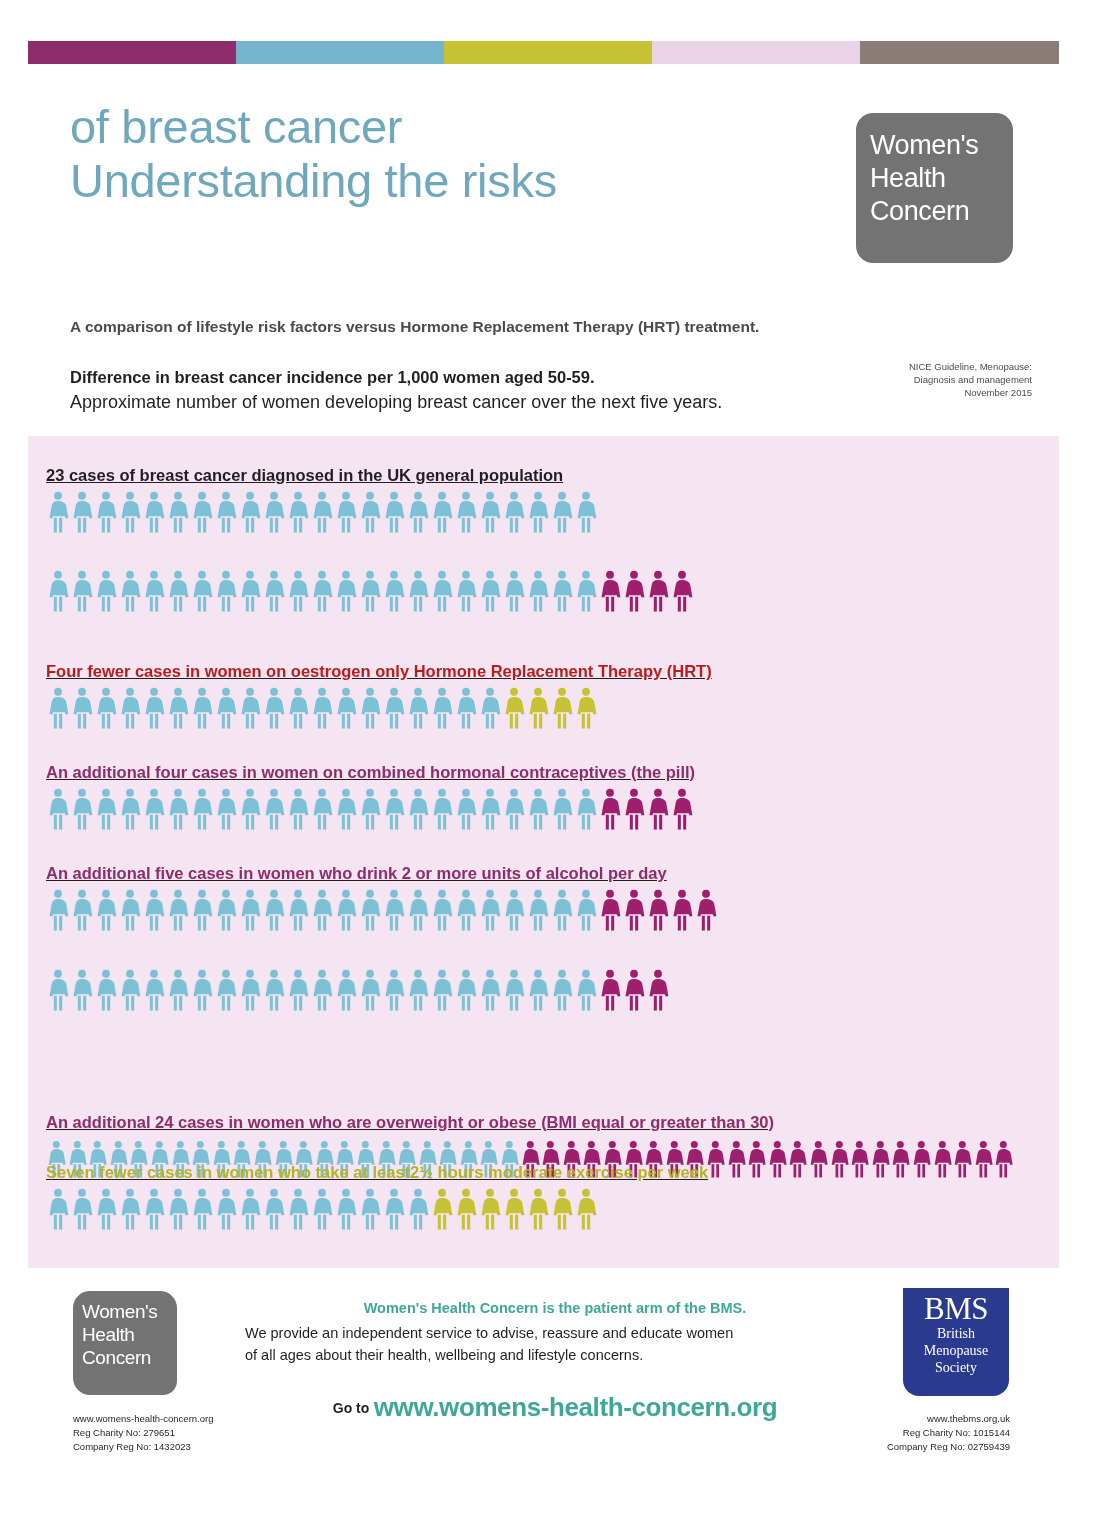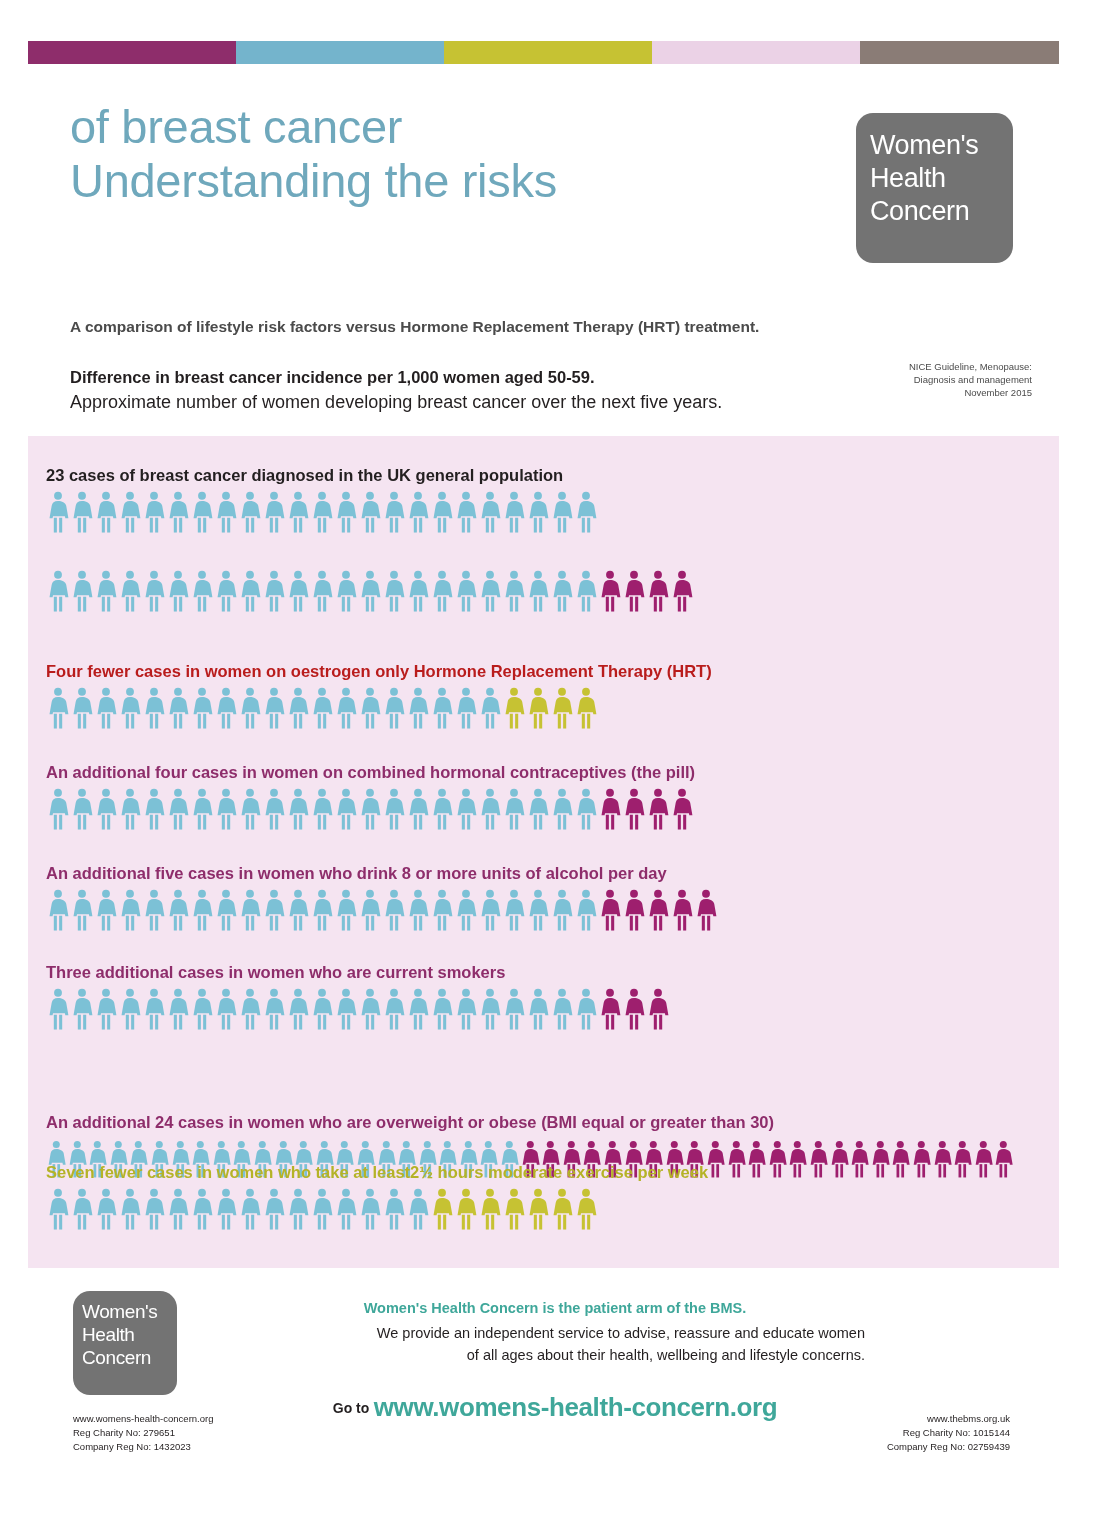--- a/index.html
+++ b/index.html
@@ -49,32 +49,32 @@
     position:absolute;left:860px;top:360px;width:172px;
     text-align:right;font-size:9.5px;line-height:13px;color:#4b4b4b;
   }
 
   
   .panel{
     position:absolute;left:28px;top:436px;width:1031px;height:832px;
     background:#F5E4F1;
   }
 
-  .row{position:absolute;left:46px;}
+  .row{position:absolute;left:46px;text-decoration:underline;}
   .row .label{font-size:16.5px;font-weight:bold;white-space:nowrap;}
   .figs{margin-top:6px;display:flex;align-items:flex-end;}
   .figs .fig{display:block;}
 
   
   .foot-head{
     position:absolute;left:270px;top:1300px;width:570px;text-align:center;
     font-size:14.5px;font-weight:bold;color:#3FA79A;
   }
   .foot-body{
-    position:absolute;left:245px;top:1322px;width:620px;text-align:right;
+    position:absolute;left:245px;top:1322px;width:620px;text-align:left;
     font-size:14.5px;line-height:22px;color:#231f20;
   }
   .foot-url{
     position:absolute;left:245px;top:1392px;width:620px;text-align:center;
     white-space:nowrap;
   }
   .foot-url .goto{font-size:14px;font-weight:bold;color:#231f20;vertical-align:middle;}
   .foot-url .url{font-size:26px;font-weight:bold;color:#3FA79A;vertical-align:middle;letter-spacing:-0.4px;}
 
   .whc-foot{position:absolute;left:73px;top:1291px;}
@@ -743,21 +743,21 @@
           </svg>
           <svg width="24" height="42" viewBox="0 0 24 44" class="fig">
             <circle cx="12" cy="5" r="4.1" fill="#9E1F6E"></circle>
             <path d="M12 10.4 c-4.0 0 -6.0 2.0 -6.6 5.0 L3.1 28.6 h3.2 l0.5 -2.2 h12.4 l0.5 2.2 h3.2 L20.6 15.4 C20.0 12.4 16.0 10.4 12 10.4 Z" fill="#9E1F6E"></path>
             <rect x="7.6" y="28.0" width="3.2" height="15.5" fill="#9E1F6E"></rect>
             <rect x="13.2" y="28.0" width="3.2" height="15.5" fill="#9E1F6E"></rect>
           </svg>
         </div>
       </div>
       <div class="row" style="top: 864px;">
-        <div class="label" style="color: rgb(142, 45, 107);">An additional five cases in women who drink 8 or more units of alcohol per day</div>
+        <div class="label" style="color: rgb(142, 45, 107);">An additional five cases in women who drink 2 or more units of alcohol per day</div>
         <div class="figs">
           <svg width="24" height="42" viewBox="0 0 24 44" class="fig">
             <circle cx="12" cy="5" r="4.1" fill="#7CC1D6"></circle>
             <path d="M12 10.4 c-4.0 0 -6.0 2.0 -6.6 5.0 L3.1 28.6 h3.2 l0.5 -2.2 h12.4 l0.5 2.2 h3.2 L20.6 15.4 C20.0 12.4 16.0 10.4 12 10.4 Z" fill="#7CC1D6"></path>
             <rect x="7.6" y="28.0" width="3.2" height="15.5" fill="#7CC1D6"></rect>
             <rect x="13.2" y="28.0" width="3.2" height="15.5" fill="#7CC1D6"></rect>
           </svg>
           <svg width="24" height="42" viewBox="0 0 24 44" class="fig">
             <circle cx="12" cy="5" r="4.1" fill="#7CC1D6"></circle>
             <path d="M12 10.4 c-4.0 0 -6.0 2.0 -6.6 5.0 L3.1 28.6 h3.2 l0.5 -2.2 h12.4 l0.5 2.2 h3.2 L20.6 15.4 C20.0 12.4 16.0 10.4 12 10.4 Z" fill="#7CC1D6"></path>
@@ -916,21 +916,20 @@
           </svg>
           <svg width="24" height="42" viewBox="0 0 24 44" class="fig">
             <circle cx="12" cy="5" r="4.1" fill="#9E1F6E"></circle>
             <path d="M12 10.4 c-4.0 0 -6.0 2.0 -6.6 5.0 L3.1 28.6 h3.2 l0.5 -2.2 h12.4 l0.5 2.2 h3.2 L20.6 15.4 C20.0 12.4 16.0 10.4 12 10.4 Z" fill="#9E1F6E"></path>
             <rect x="7.6" y="28.0" width="3.2" height="15.5" fill="#9E1F6E"></rect>
             <rect x="13.2" y="28.0" width="3.2" height="15.5" fill="#9E1F6E"></rect>
           </svg>
         </div>
       </div>
       <div class="row" style="top: 963px;">
-        <div class="label" style="color: rgb(142, 45, 107);">Three additional cases in women who are current smokers</div>
         <div class="figs">
           <svg width="24" height="42" viewBox="0 0 24 44" class="fig">
             <circle cx="12" cy="5" r="4.1" fill="#7CC1D6"></circle>
             <path d="M12 10.4 c-4.0 0 -6.0 2.0 -6.6 5.0 L3.1 28.6 h3.2 l0.5 -2.2 h12.4 l0.5 2.2 h3.2 L20.6 15.4 C20.0 12.4 16.0 10.4 12 10.4 Z" fill="#7CC1D6"></path>
             <rect x="7.6" y="28.0" width="3.2" height="15.5" fill="#7CC1D6"></rect>
             <rect x="13.2" y="28.0" width="3.2" height="15.5" fill="#7CC1D6"></rect>
           </svg>
           <svg width="24" height="42" viewBox="0 0 24 44" class="fig">
             <circle cx="12" cy="5" r="4.1" fill="#7CC1D6"></circle>
             <path d="M12 10.4 c-4.0 0 -6.0 2.0 -6.6 5.0 L3.1 28.6 h3.2 l0.5 -2.2 h12.4 l0.5 2.2 h3.2 L20.6 15.4 C20.0 12.4 16.0 10.4 12 10.4 Z" fill="#7CC1D6"></path>
@@ -1530,20 +1529,26 @@
     <span class="goto">Go to</span>
     <span class="url">www.womens-health-concern.org</span>
   </div>
 
   <div class="whc-meta">
     <div>www.womens-health-concern.org</div>
     <div>Reg Charity No: 279651</div>
     <div>Company Reg No: 1432023</div>
   </div>
 
+  <div class="bms-logo">
+    <div class="b1">BMS</div>
+    <div class="b2">British</div>
+    <div class="b2">Menopause</div>
+    <div class="b2">Society</div>
+  </div>
 
   <div class="bms-meta">
     <div>www.thebms.org.uk</div>
     <div>Reg Charity No: 1015144</div>
     <div>Company Reg No: 02759439</div>
   </div>
 
 </div>
 
 </body></html>

